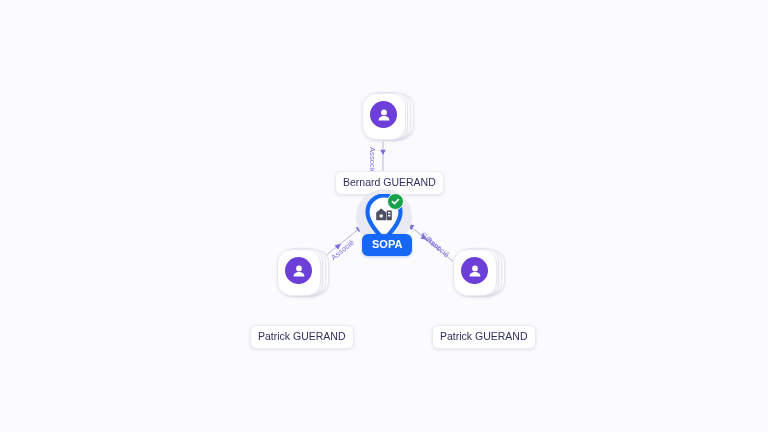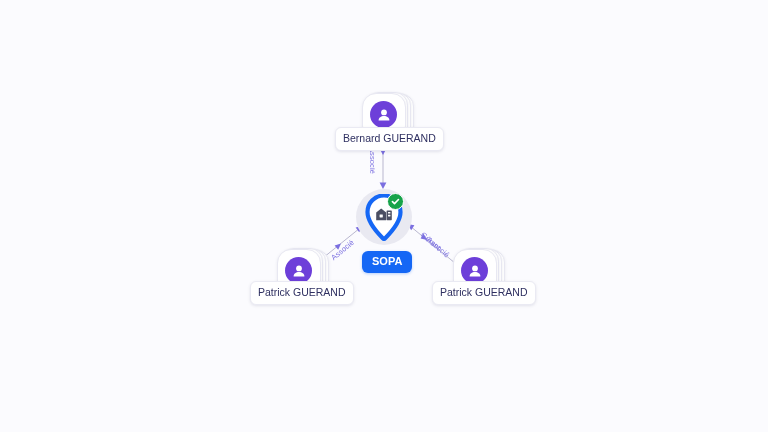--- a/index.html
+++ b/index.html
@@ -63,20 +63,21 @@
     position: absolute;
     background: #ffffff;
     border: 1px solid #eaeaf3;
     border-radius: 6px;
     box-shadow: 0 1px 3px rgba(60,64,110,0.13);
     color: #2f3061;
     font-size: 10.5px;
     line-height: 1;
     padding: 5px 7px 6px 7px;
     white-space: nowrap;
+    margin-top: 44px;
   }
 
   
   #company-node {
     position: absolute;
     left: 356px;
     top: 189px;
     width: 56px;
     height: 56px;
   }
@@ -124,21 +125,20 @@
     top: 234px;
     background: #1567f5;
     color: #ffffff;
     font-size: 11px;
     font-weight: 700;
     line-height: 1;
     border-radius: 6px;
     padding: 5px 10px 6px 10px;
     white-space: nowrap;
     box-shadow: 0 1px 3px rgba(21,103,245,0.30);
-    margin-top: 17px;
   }
 
   
   .edge-label {
     position: absolute;
     color: #7b6fe0;
     font-size: 7.5px;
     line-height: 1;
     white-space: nowrap;
     letter-spacing: 0.1px;

